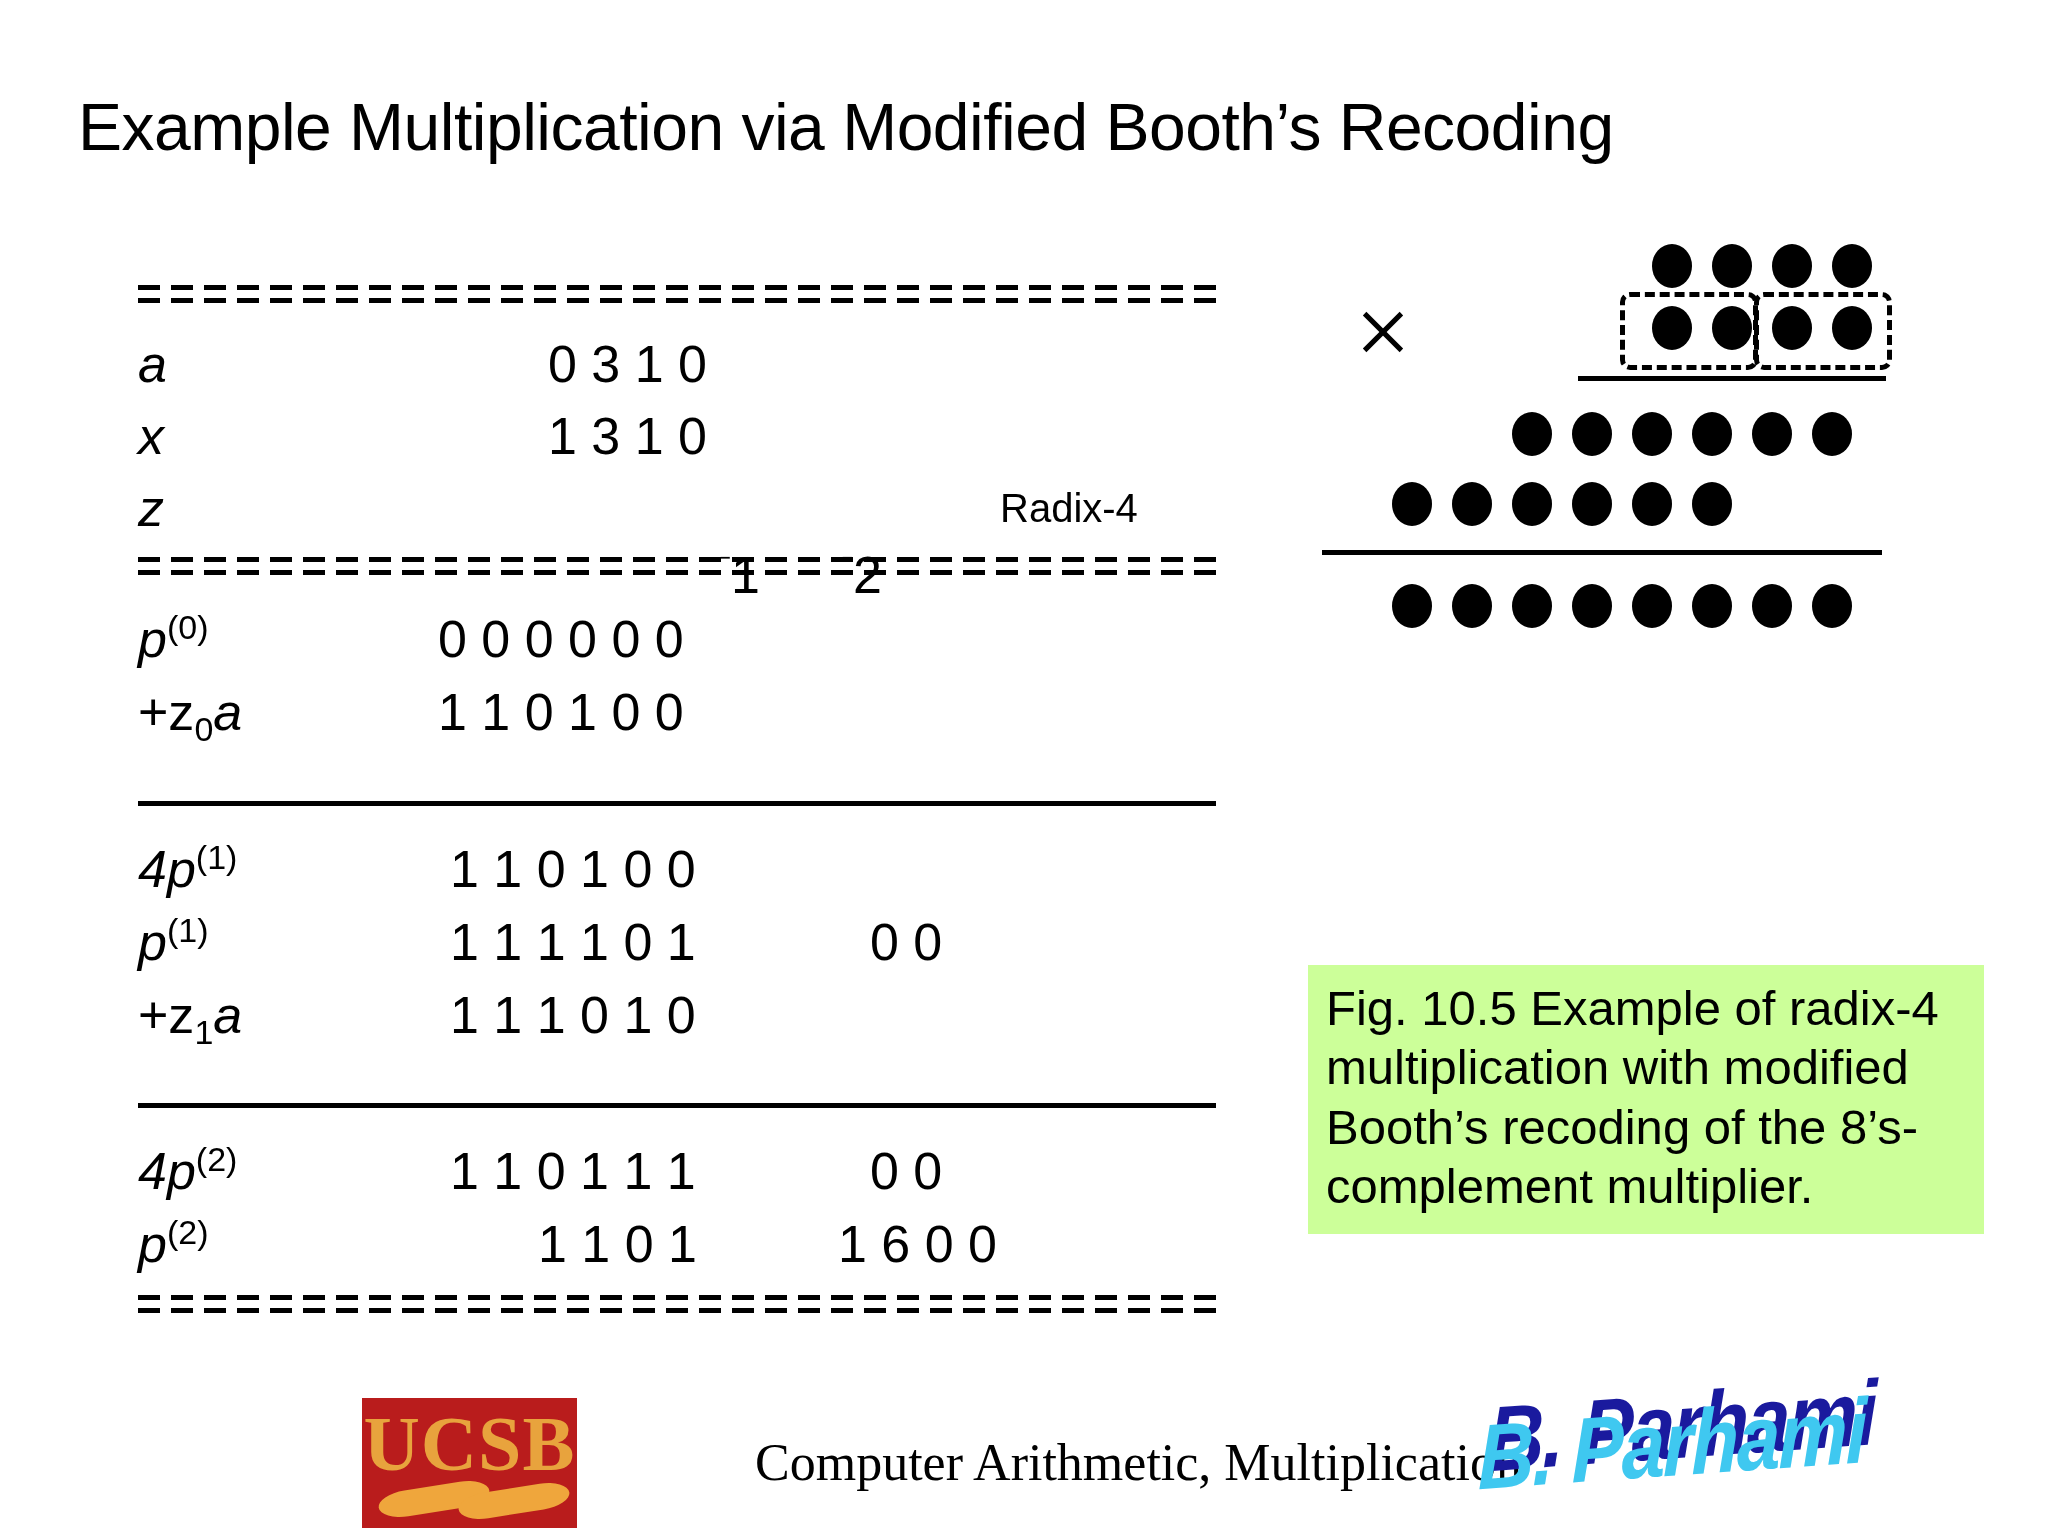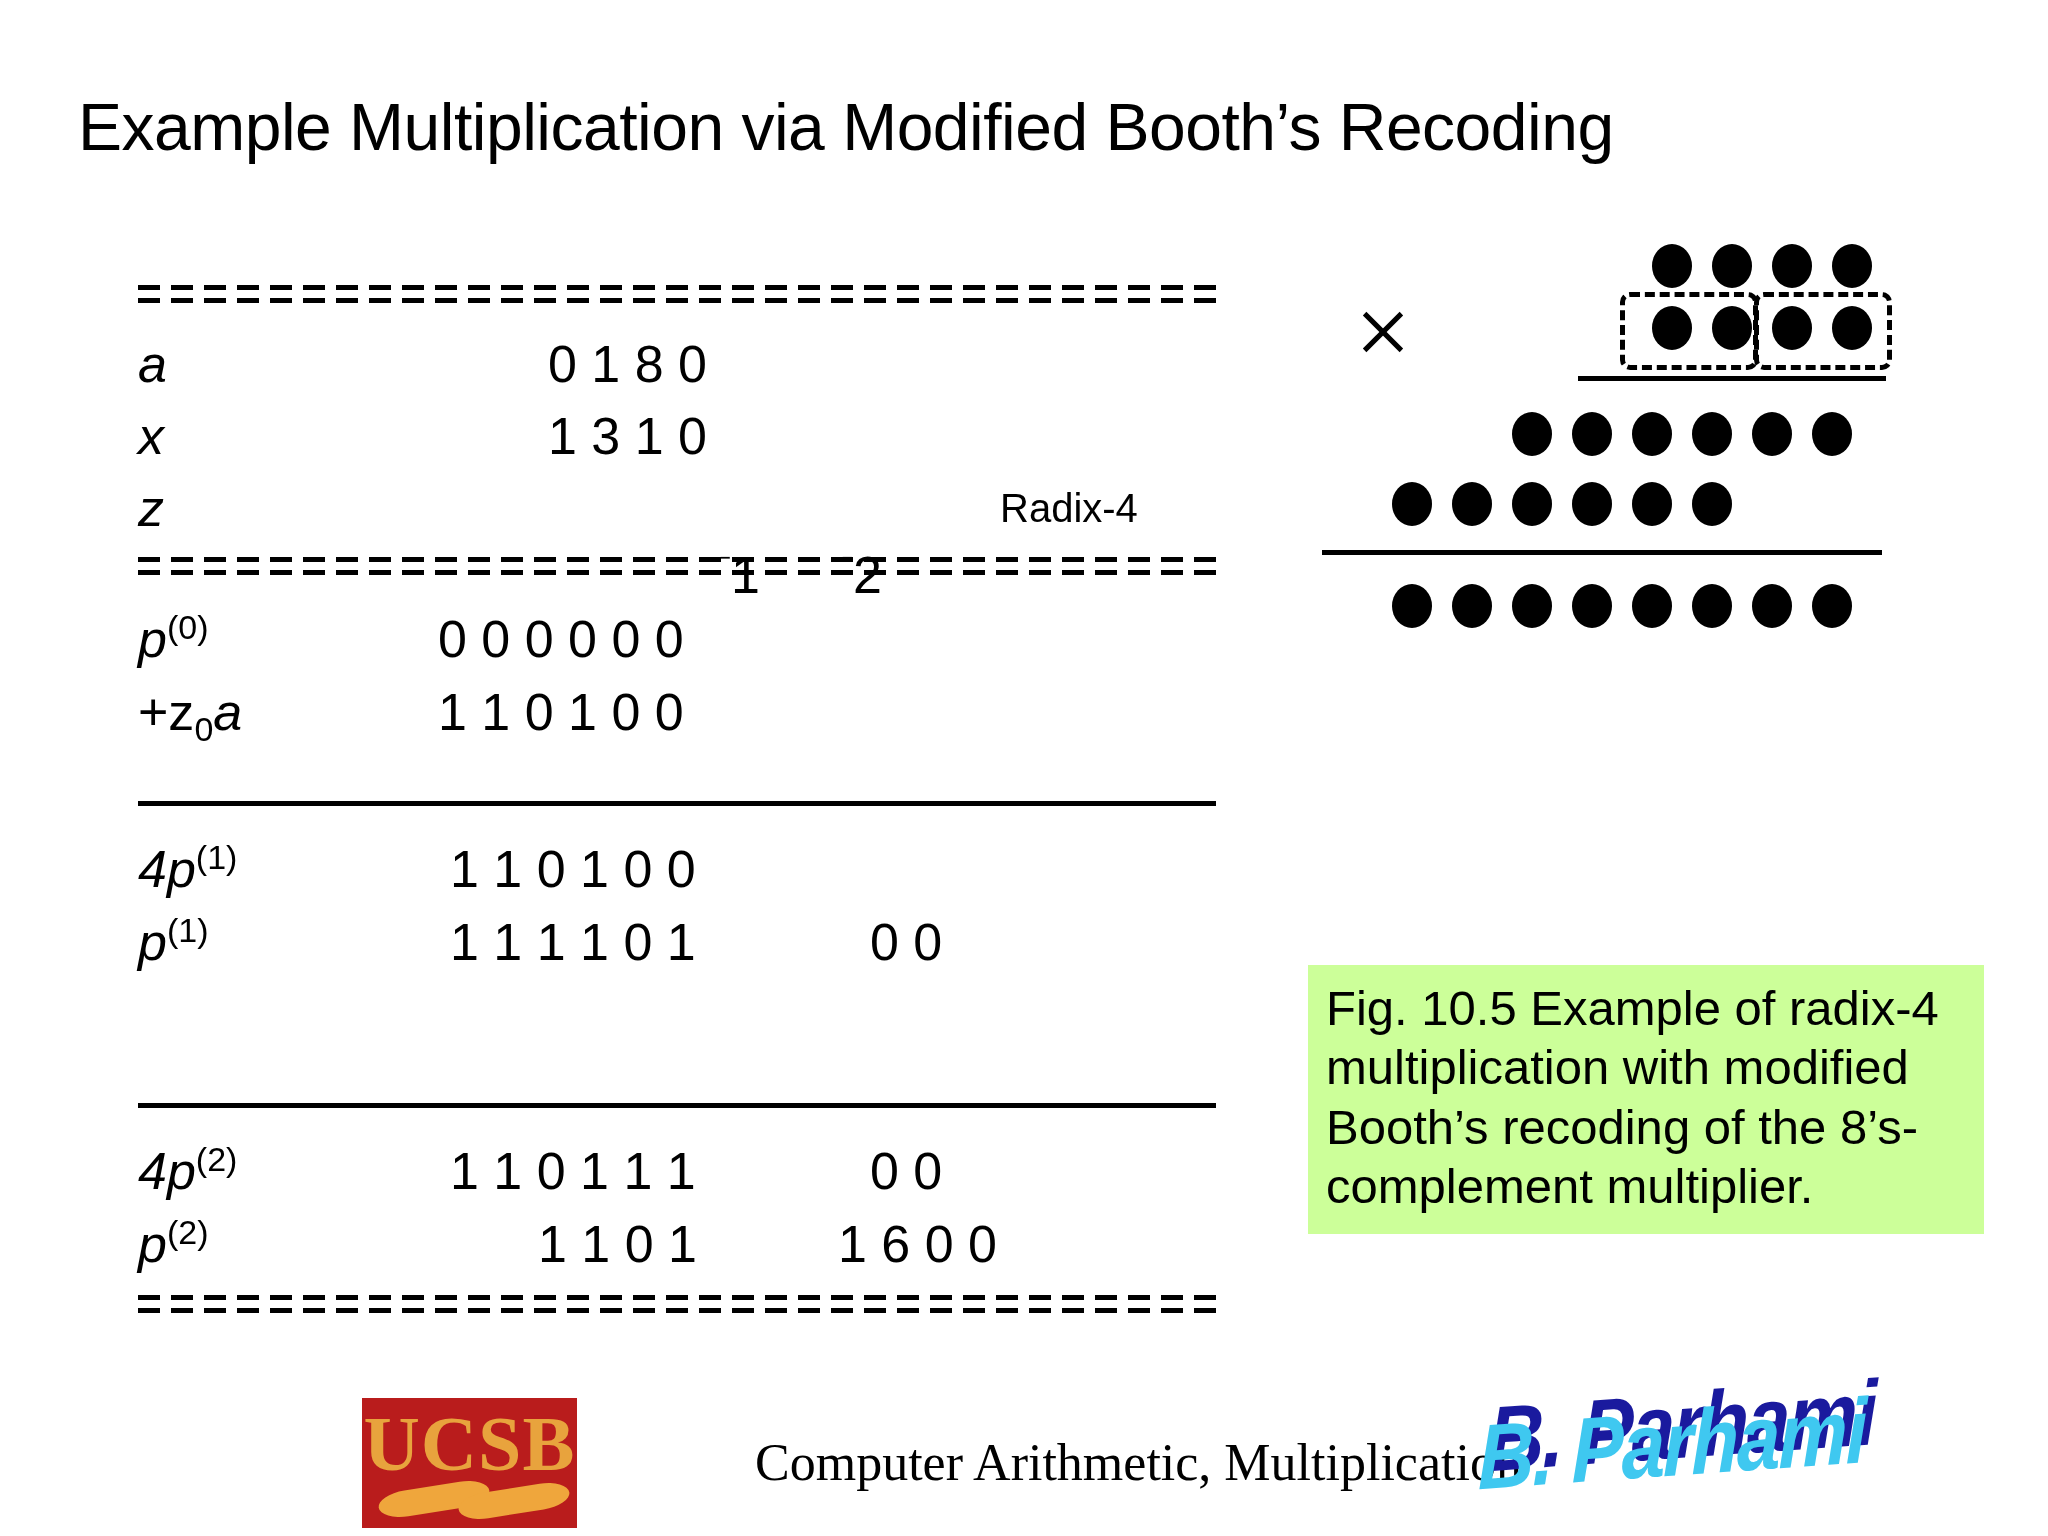--- a/index.html
+++ b/index.html
@@ -120,21 +120,21 @@
 
   <div id="worksheet">
 
     <div class="eq-rule" style="top:0px;">
       <i></i>
       <i class="second"></i>
     </div>
 
     <div class="row" style="top:50px;">
       <span class="rlabel">a</span>
-      <span class="digits" style="left:410px;">0 1 8 0</span>
+      <span class="digits" style="left:410px;">0 3 1 0</span>
     </div>
 
     <div class="row" style="top:122px;">
       <span class="rlabel">x</span>
       <span class="digits" style="left:410px;">1 3 1 0</span>
     </div>
 
     <div class="row" style="top:194px;">
       <span class="rlabel">z</span>
       <span class="negdig" style="left:466px;">
@@ -167,20 +167,24 @@
       <span class="rlabel"><span>4</span><em>p</em><sup>(1)</sup></span>
       <span class="digits" style="left:312px;">1 1 0 1 0 0</span>
     </div>
 
     <div class="row" style="top:628px;">
       <span class="rlabel"><em>p</em><sup>(1)</sup></span>
       <span class="digits" style="left:312px;">1 1 1 1 0 1</span>
       <span class="digits" style="left:732px;">0 0</span>
     </div>
 
+    <div class="row" style="top:701px;">
+      <span class="rlabel upright"><span>+z</span><sub>1</sub><em>a</em></span>
+      <span class="digits" style="left:312px;">1 1 1 0 1 0</span>
+    </div>
 
     <div class="solid-rule" style="top:818px;"></div>
 
     <div class="row" style="top:857px;">
       <span class="rlabel"><span>4</span><em>p</em><sup>(2)</sup></span>
       <span class="digits" style="left:312px;">1 1 0 1 1 1</span>
       <span class="digits" style="left:732px;">0 0</span>
     </div>
 
     <div class="row" style="top:930px;">

